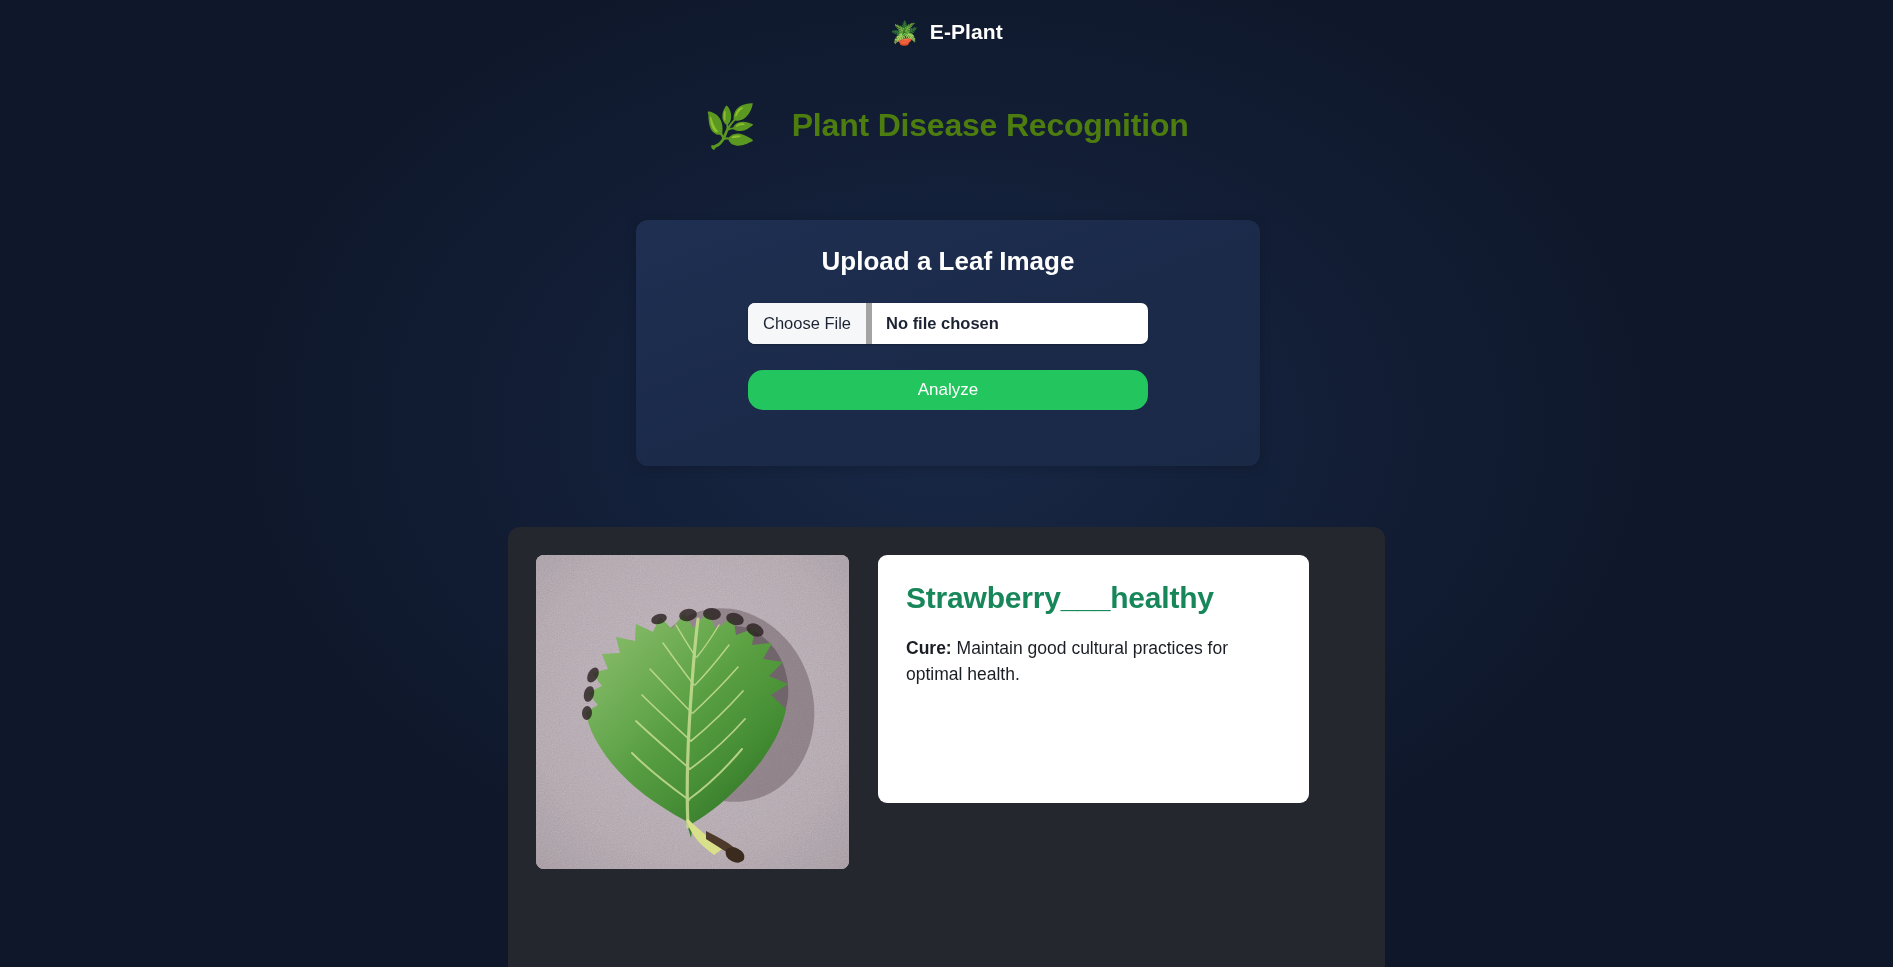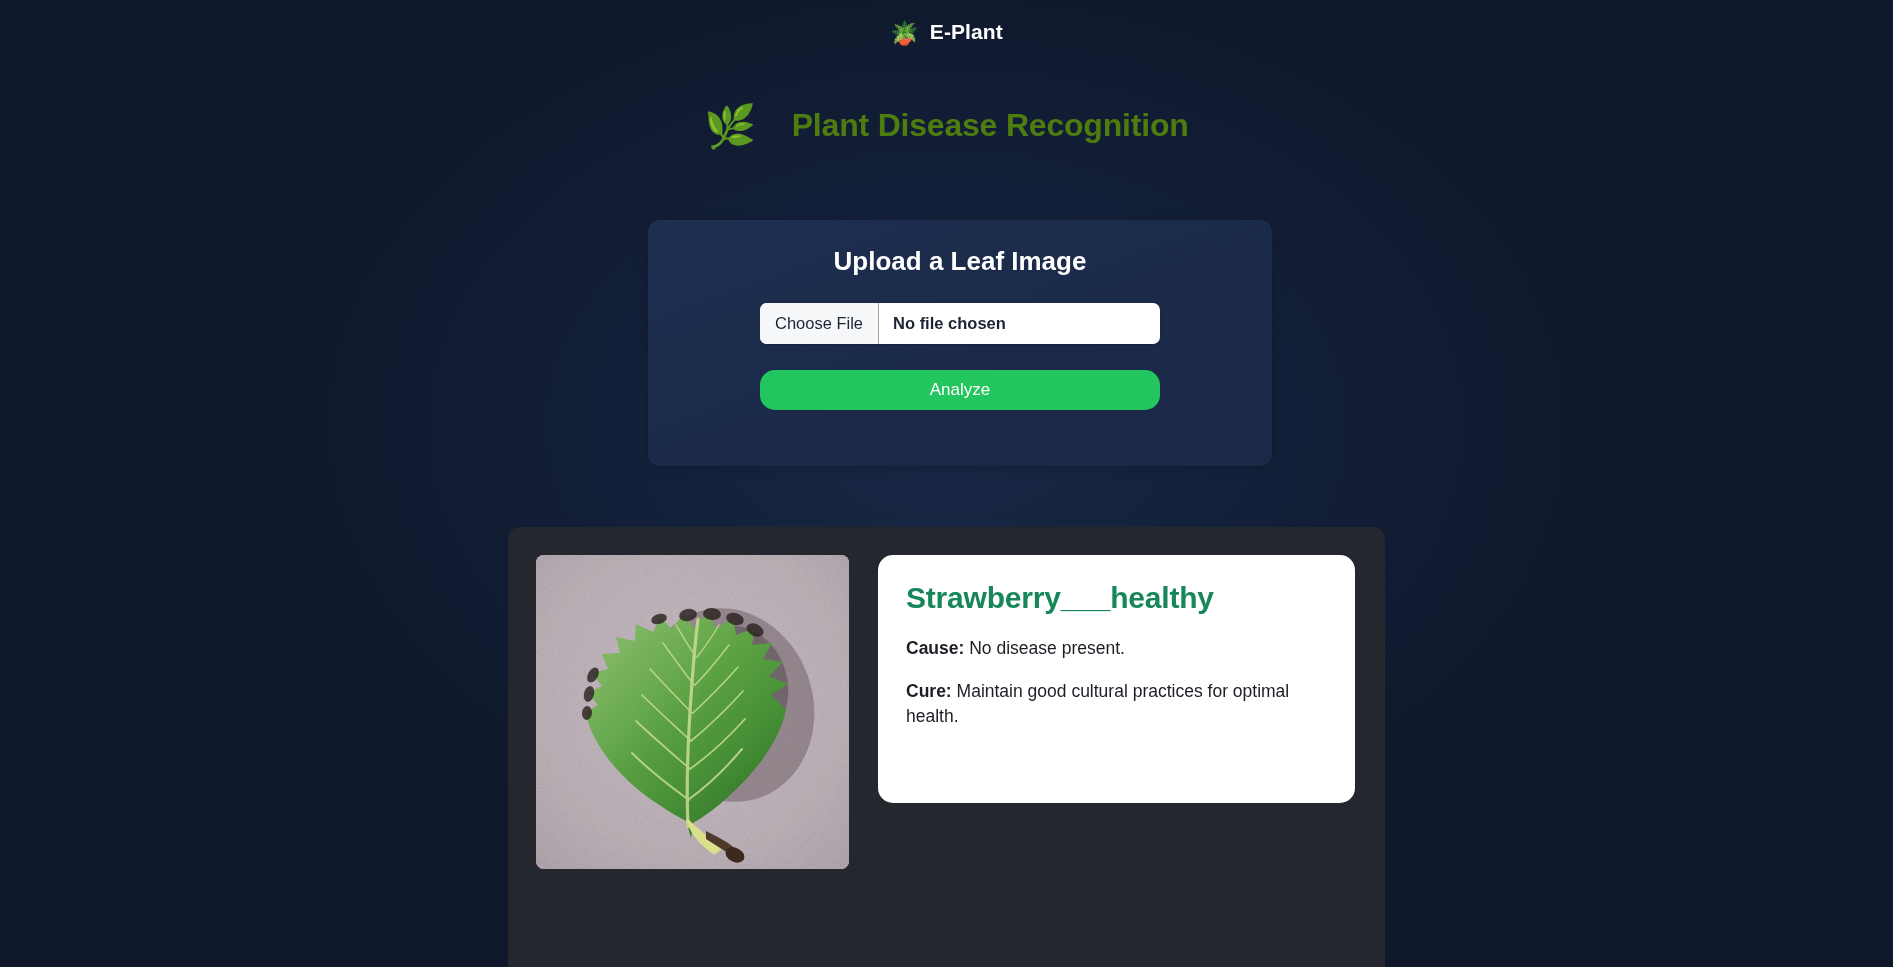--- a/index.html
+++ b/index.html
@@ -67,21 +67,20 @@
   .upload-card {
     position: absolute;
     left: 636px;
     top: 220px;
     width: 624px;
     height: 246px;
     background: linear-gradient(160deg, #1f2f52 0%, #1b2a49 55%, #1a2946 100%);
     border-radius: 12px;
     padding: 26px 0 0 0;
     box-shadow: 0 2px 12px rgba(0,0,0,0.18);
-    margin-left: 12px;
   }
   .upload-title {
     text-align: center;
     font-size: 26px;
     font-weight: 700;
     color: #ffffff;
     margin-bottom: 26px;
   }
   .file-row {
     width: 400px;
@@ -94,21 +93,21 @@
     overflow: hidden;
     box-shadow: 0 1px 2px rgba(0,0,0,0.25);
   }
   .choose-file-btn {
     background: #f6f7f9;
     color: #1c2433;
     font-size: 16.5px;
     display: flex;
     align-items: center;
     padding: 0 15px;
-    border-right: 1px solid #a3a3a3;
+    border-right: 6px solid #a3a3a3;
     cursor: default;
     white-space: nowrap;
   }
   .file-name {
     flex: 1;
     display: flex;
     align-items: center;
     padding-left: 14px;
     font-size: 16.5px;
     color: #1c2433;
@@ -152,22 +151,22 @@
     overflow: hidden;
     flex: none;
     background: #b6aab1;
     position: relative;
   }
   .leaf-preview svg { display: block; width: 100%; height: 100%; }
 
   
   .info-card {
     background: #ffffff;
-    border-radius: 15px;
-    width: 477px;
+    border-radius: 9px;
+    width: 431px;
     height: 248px;
     flex: none;
     padding: 26px 28px 0 28px;
     color: #1b1f25;
   }
   .info-title {
     font-size: 30px;
     font-weight: 700;
     color: #17875a;
     letter-spacing: -0.2px;
@@ -285,21 +284,17 @@
 
       <path d="M150 265 C154 276 160 285 168 292 L178 300 L186 294 L172 282 C164 275 157 269 152 264 Z" fill="#d8e08a"></path>
       <path d="M170 284 C178 289 188 295 196 301 L204 297 L192 288 C184 283 176 279 170 276 Z" fill="#4d3a2a"></path>
       <ellipse cx="199" cy="300" rx="10" ry="7" fill="#3b2b1f" transform="rotate(25 199 300)"></ellipse>
     </svg>
   </div>
 
   <div class="info-card">
     <div class="info-title">Strawberry___healthy</div>
     <p class="info-line">
-      <b>Cause:</b>
-      <span>No disease present.</span>
-    </p>
-    <p class="info-line">
       <b>Cure:</b>
       <span>Maintain good cultural practices for optimal health.</span>
     </p>
   </div>
 </div>
 
 </body></html>

